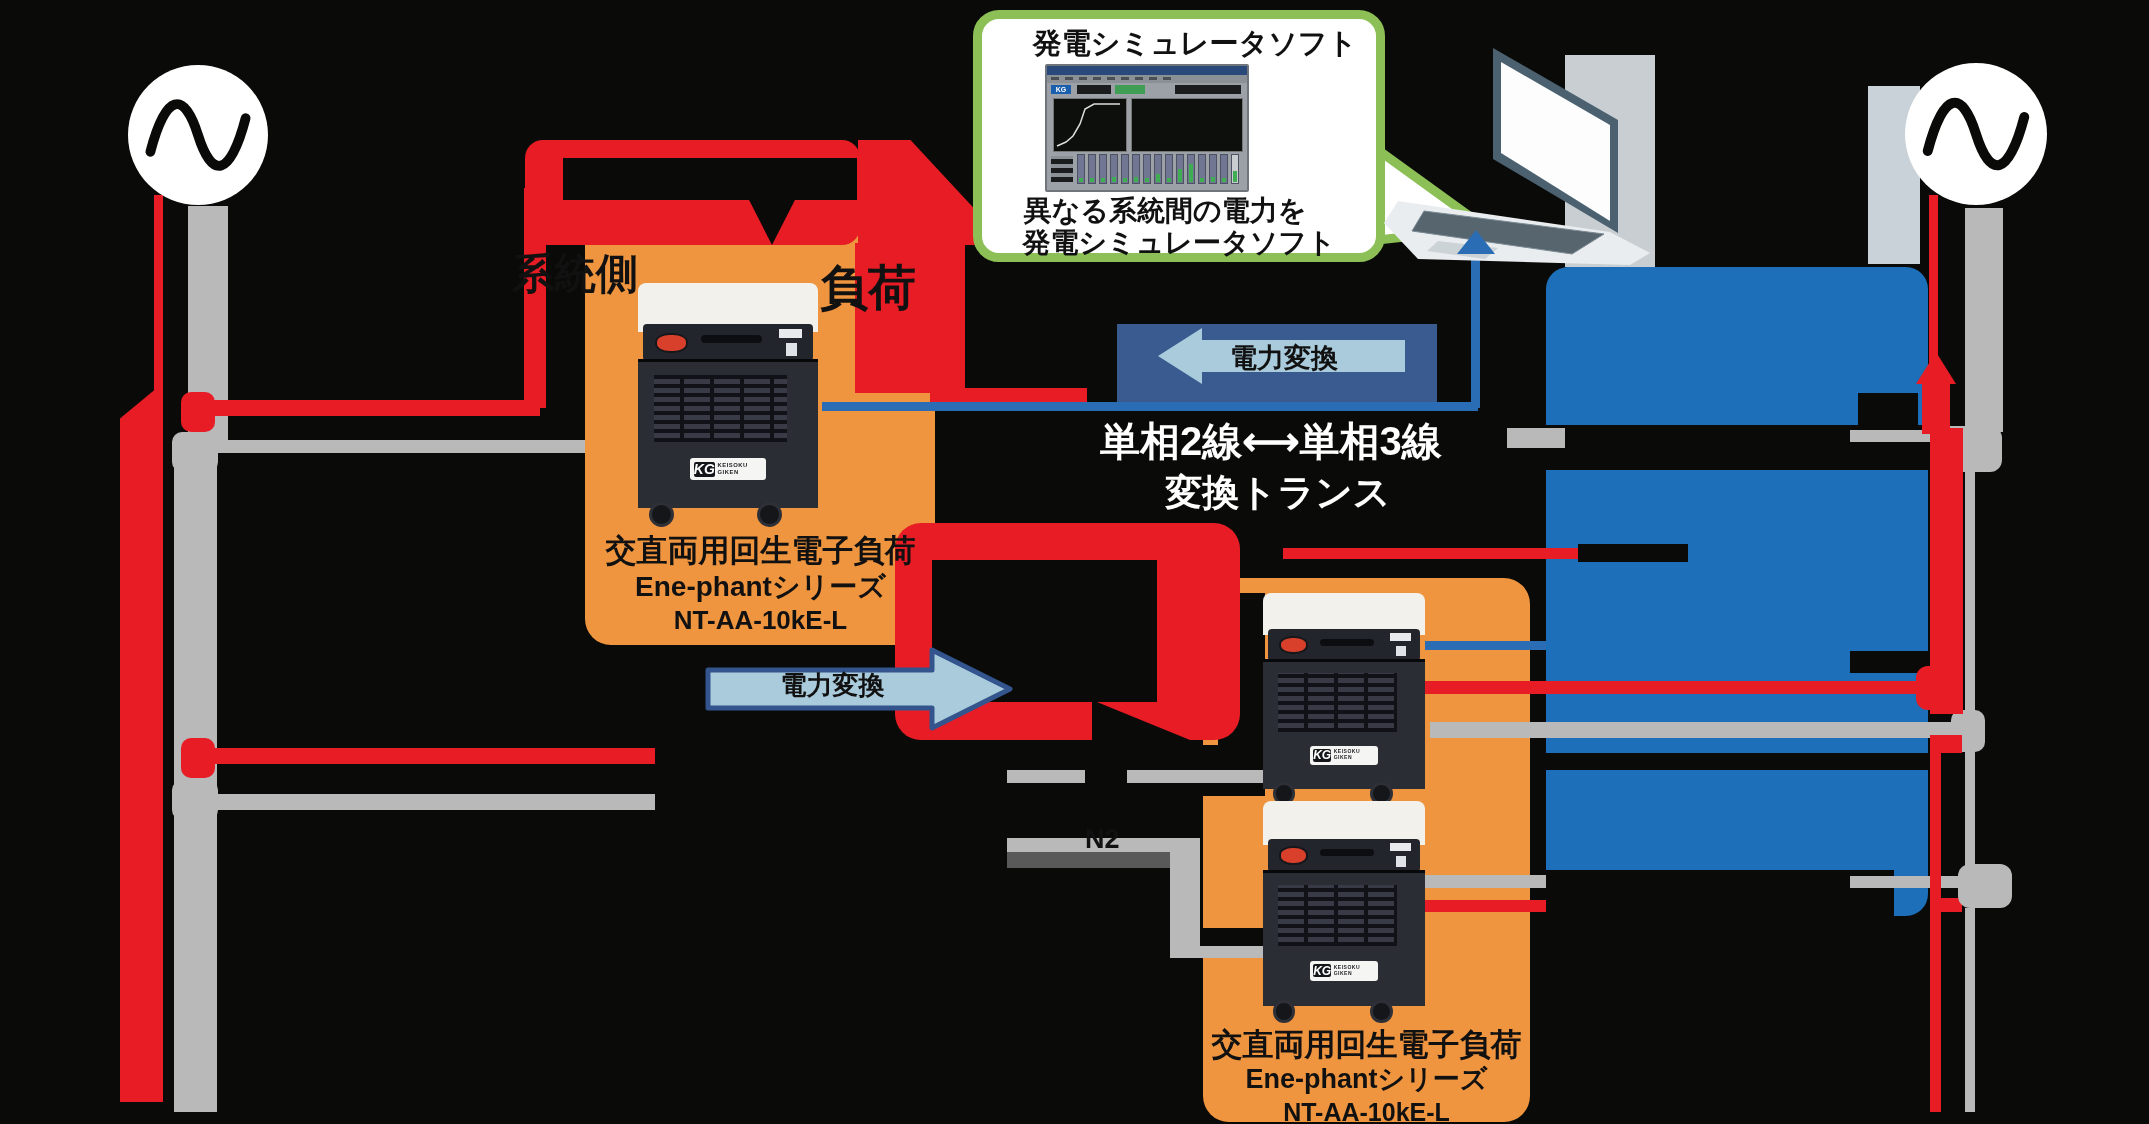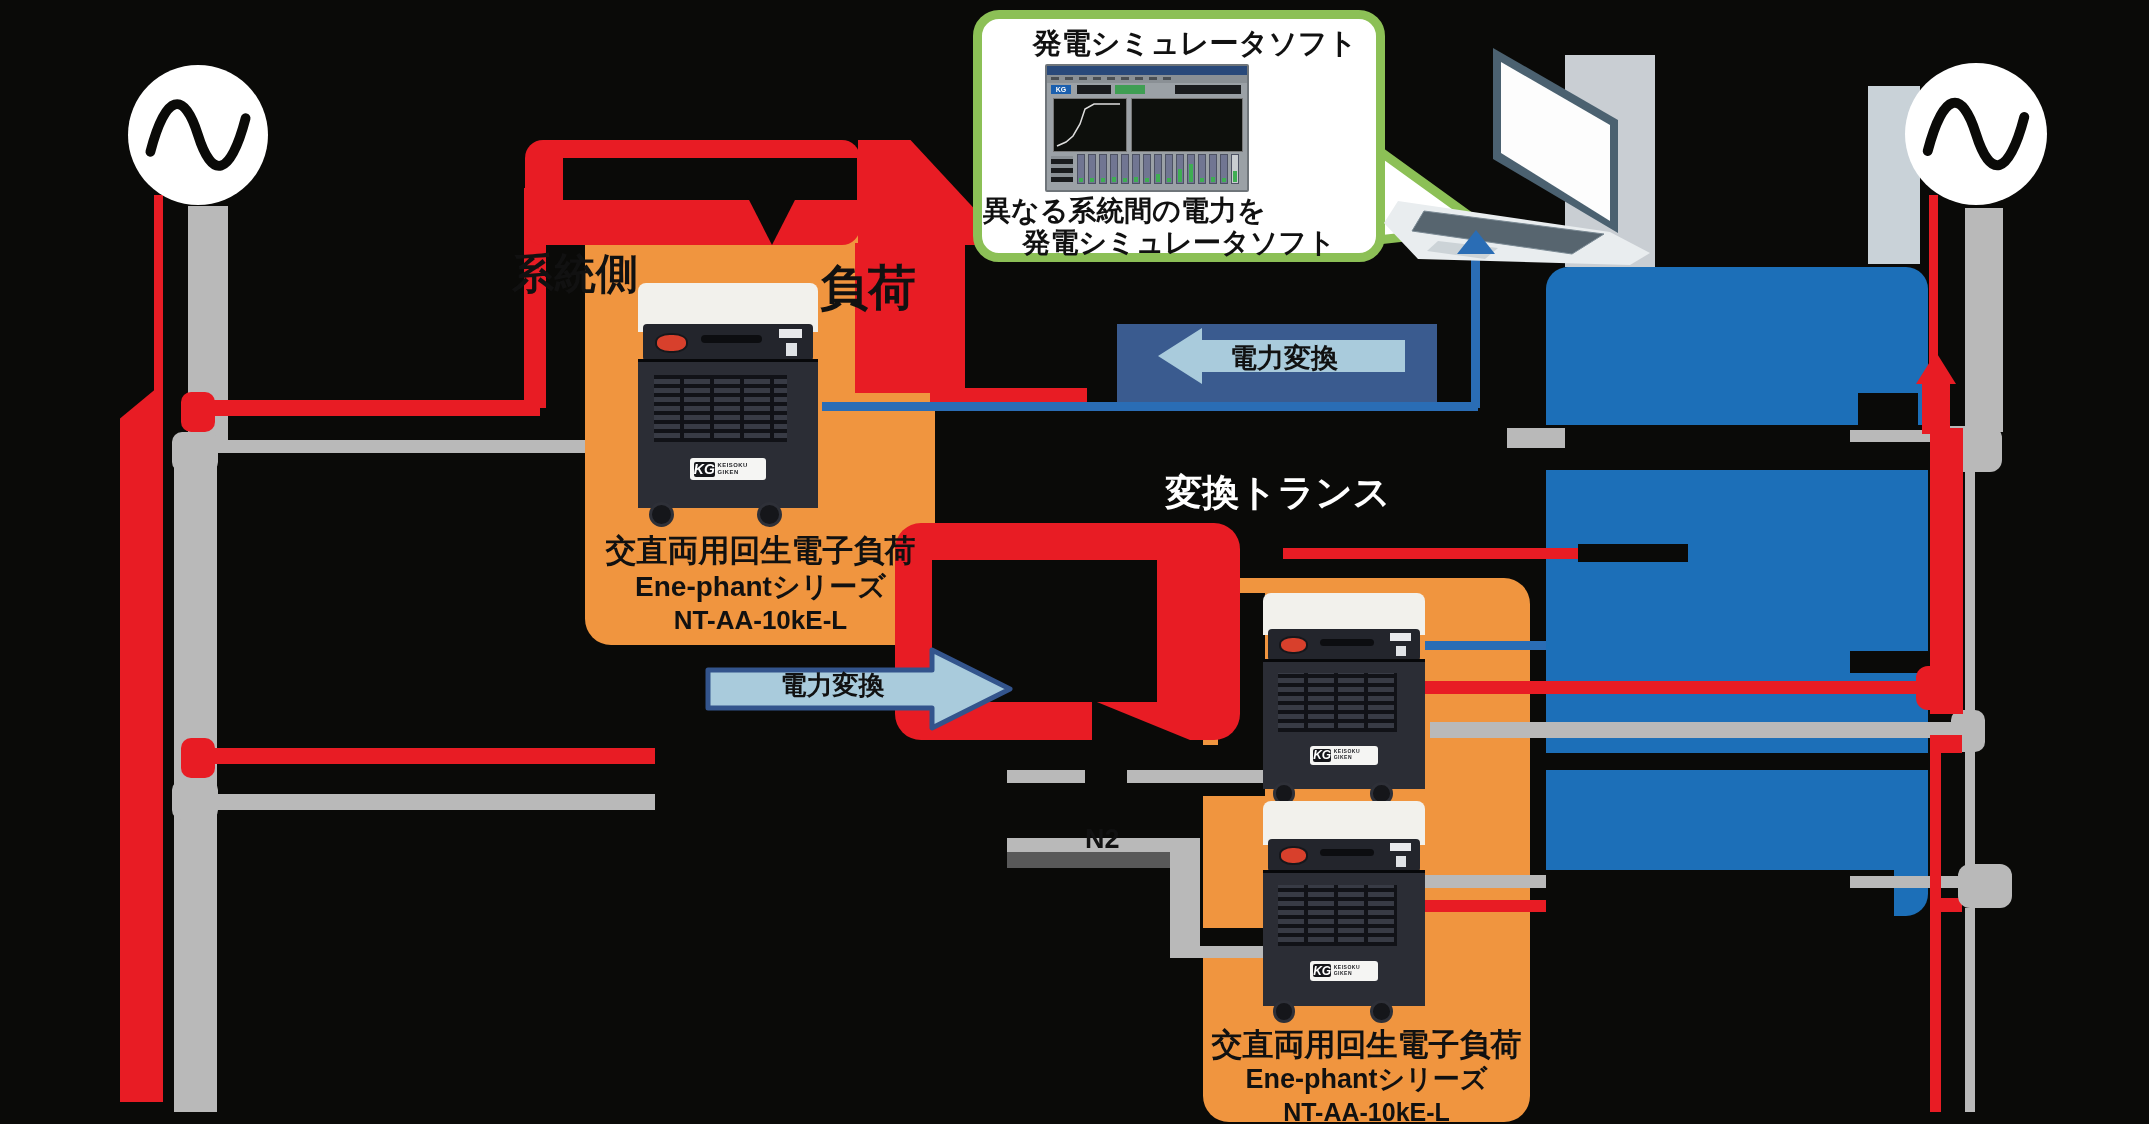--- a/index.html
+++ b/index.html
@@ -201,21 +201,21 @@
       <div class="bar">
           <i style="height:4px"></i>
         </div>
       <div class="bar" style="background:#c9cdd1">
           <i style="height:11px"></i>
         </div>
     </div>
     <div class="abs" style="left:4px;top:90px;width:22px;height:26px;background:repeating-linear-gradient(0deg,#1a1c1e 0 5px,#8a9095 5px 9px);"></div>
   </div>
 
-  <div class="txt" style="left:983px;top:192px;width:364px;text-align:left;font-size:28px;">異なる系統間の電力を</div>
+  <div class="txt" style="left:983px;top:192px;width:364px;text-align:center;font-size:28px;">異なる系統間の電力を</div>
   <div class="txt" style="left:983px;top:224px;width:392px;text-align:center;font-size:28px;">発電シミュレータソフト</div>
 
   <svg class="abs" style="left:1380px;top:35px;" width="290" height="245" viewBox="0 0 290 245">
     <polygon points="113,13 238,85 238,198 113,124" fill="#4b6170"></polygon>
     <polygon points="121,27 230,90 230,186 121,118" fill="#fdfdfd"></polygon>
     <polygon points="18,166 230,197 270,218 250,230 38,224 4,188" fill="#e9edef"></polygon>
     <polygon points="44,176 224,199 192,219 32,196" fill="#57656f" stroke="#7b8a94" stroke-width="1"></polygon>
     <polygon points="58,206 118,213 105,224 47,216" fill="#ccd3d7"></polygon>
   </svg>
   <svg class="abs" style="left:1455px;top:228px;" width="42" height="28" viewBox="0 0 42 28">
@@ -300,20 +300,21 @@
   </div>
 
   <svg class="abs" style="left:700px;top:642px;" width="320" height="95" viewBox="0 0 320 95">
     <polygon points="8,28 232,28 232,8 310,47 232,86 232,66 8,66" fill="#a9cbdc" stroke="#33548c" stroke-width="5" stroke-linejoin="round"></polygon>
   </svg>
   <div class="txt" style="left:745px;top:668px;width:175px;text-align:center;font-size:26px;">電力変換</div>
 
   <div class="txt" style="left:512px;top:246px;font-size:42px;">系統側</div>
   <div class="txt" style="left:820px;top:256px;font-size:48px;">負荷</div>
 
+  <div class="wtxt" style="left:1100px;top:414px;width:340px;font-size:40px;"><span>単相2線⟷単相3線</span></div>
   <div class="wtxt" style="left:1108px;top:468px;width:340px;font-size:37px;">変換トランス</div>
 
   <div class="abs" style="left:588px;top:532px;width:345px;text-align:center;color:#111;font-weight:bold;">
     <div style="font-size:31px;line-height:1.2;">交直両用回生電子負荷</div>
     <div style="font-size:28px;line-height:1.25;">Ene-phantシリーズ</div>
     <div style="font-size:26px;line-height:1.25;">NT-AA-10kE-L</div>
   </div>
   <div class="abs" style="left:1203px;top:1026px;width:327px;text-align:center;color:#111;font-weight:bold;">
     <div style="font-size:31px;line-height:1.2;">交直両用回生電子負荷</div>
     <div style="font-size:27px;line-height:1.25;">Ene-phantシリーズ</div>

